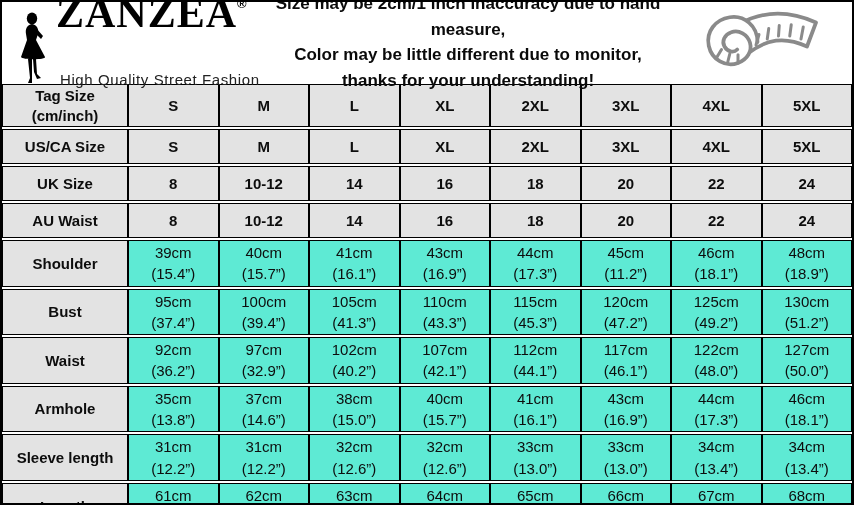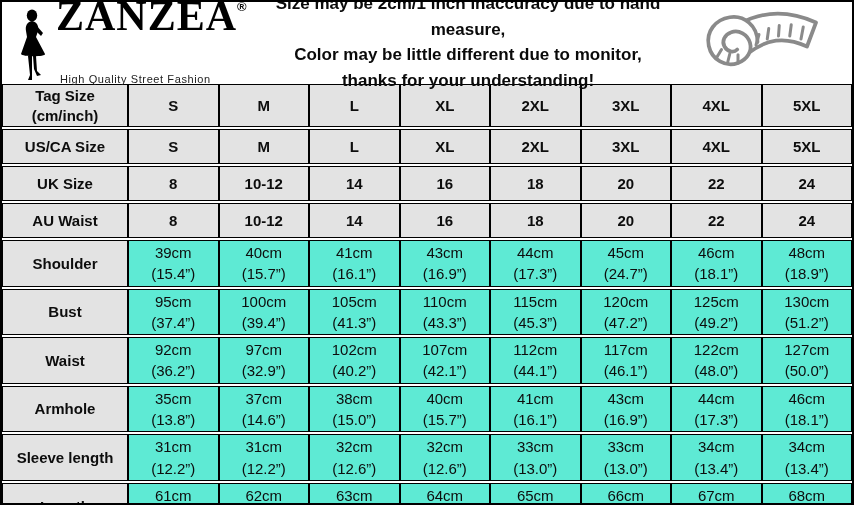--- a/index.html
+++ b/index.html
@@ -12,21 +12,21 @@
   .header { height:80px; display:flex; align-items:center; }
   .logo { width:262px; display:flex; align-items:flex-end; padding:4px 0 6px 10px; }
   .logo-figure { flex:0 0 auto; margin-right:2px; }
   .logo-textblock { display:flex; flex-direction:column;gap:36px; }
   .logo-wordline { display:flex; align-items:flex-start; }
   .logo-word {
     font-family:"Liberation Serif", serif; font-weight:bold;
     font-size:42px; line-height:0.95; letter-spacing:1px; color:#000;
   }
   .logo-reg { font-size:13px; font-weight:bold; margin-top:2px; }
-  .logo-tagline { font-size:11px; letter-spacing:0.6px; color:#222; margin:1px 0 0 4px; }
+  .logo-tagline { font-size:15px; letter-spacing:0.6px; color:#222; margin:1px 0 0 4px; }
   .notice { flex:1; text-align:center; font-weight:bold; font-size:17px; line-height:1.5; color:#0a0a0a; padding:0 4px; }
   .tape { width:180px; display:flex; justify-content:center; align-items:center; }
   
   table.size-table {
     width:100%; table-layout:fixed;
     border-collapse:separate; border-spacing:0 2px;
   }
   table.size-table td {
     border:1px solid #000; text-align:center; vertical-align:middle;
     white-space:pre-line; overflow:hidden; padding:1px;
@@ -154,21 +154,21 @@
 (15.4”)</td>
           <td>40cm
 (15.7”)</td>
           <td>41cm
 (16.1”)</td>
           <td>43cm
 (16.9”)</td>
           <td>44cm
 (17.3”)</td>
           <td>45cm
-(24.7”)</td>
+(11.2”)</td>
           <td>46cm
 (18.1”)</td>
           <td>48cm
 (18.9”)</td>
         </tr>
         <tr class="measure-row">
           <td class="label-cell">Bust</td>
           <td>95cm
 (37.4”)</td>
           <td>100cm

